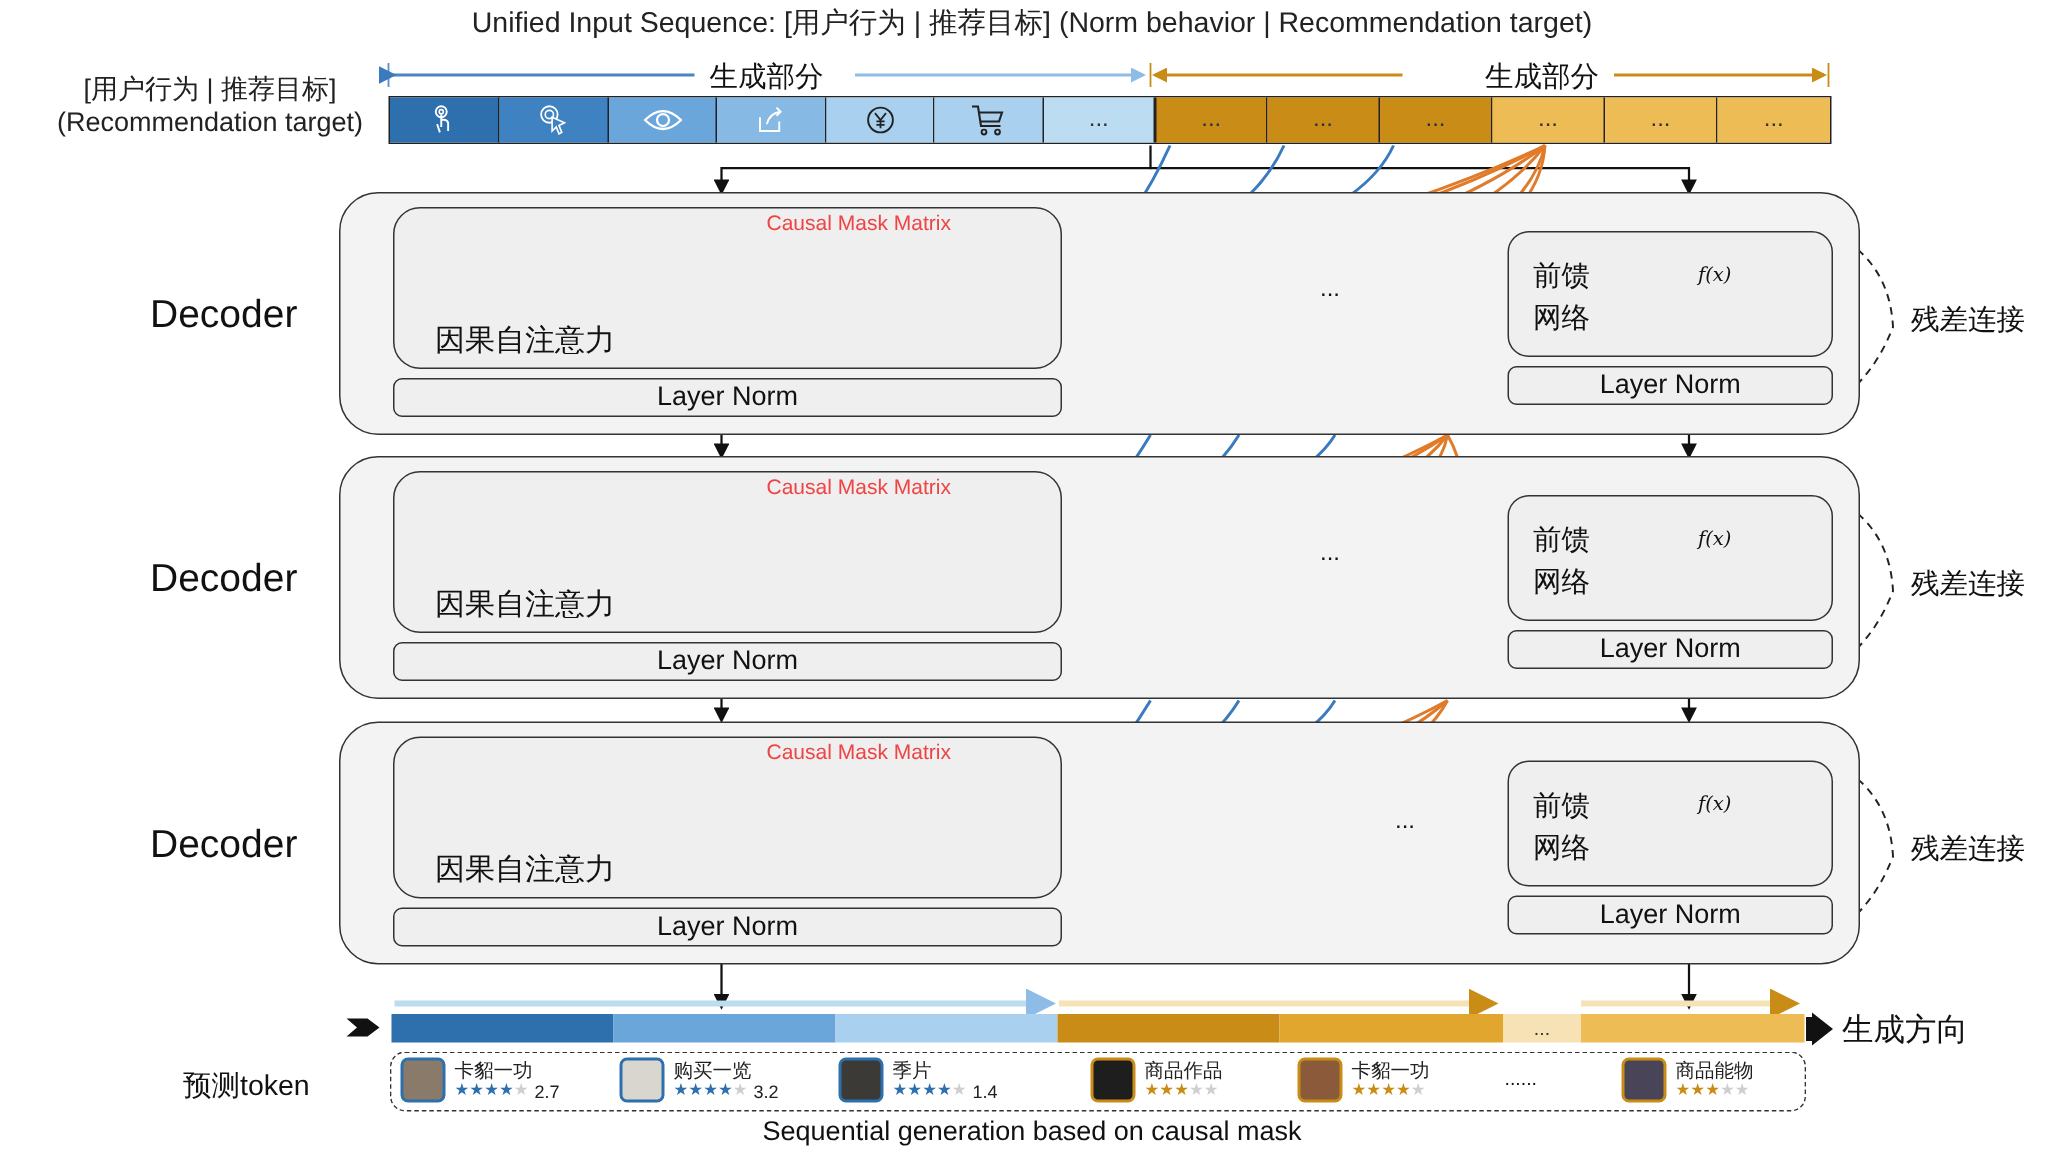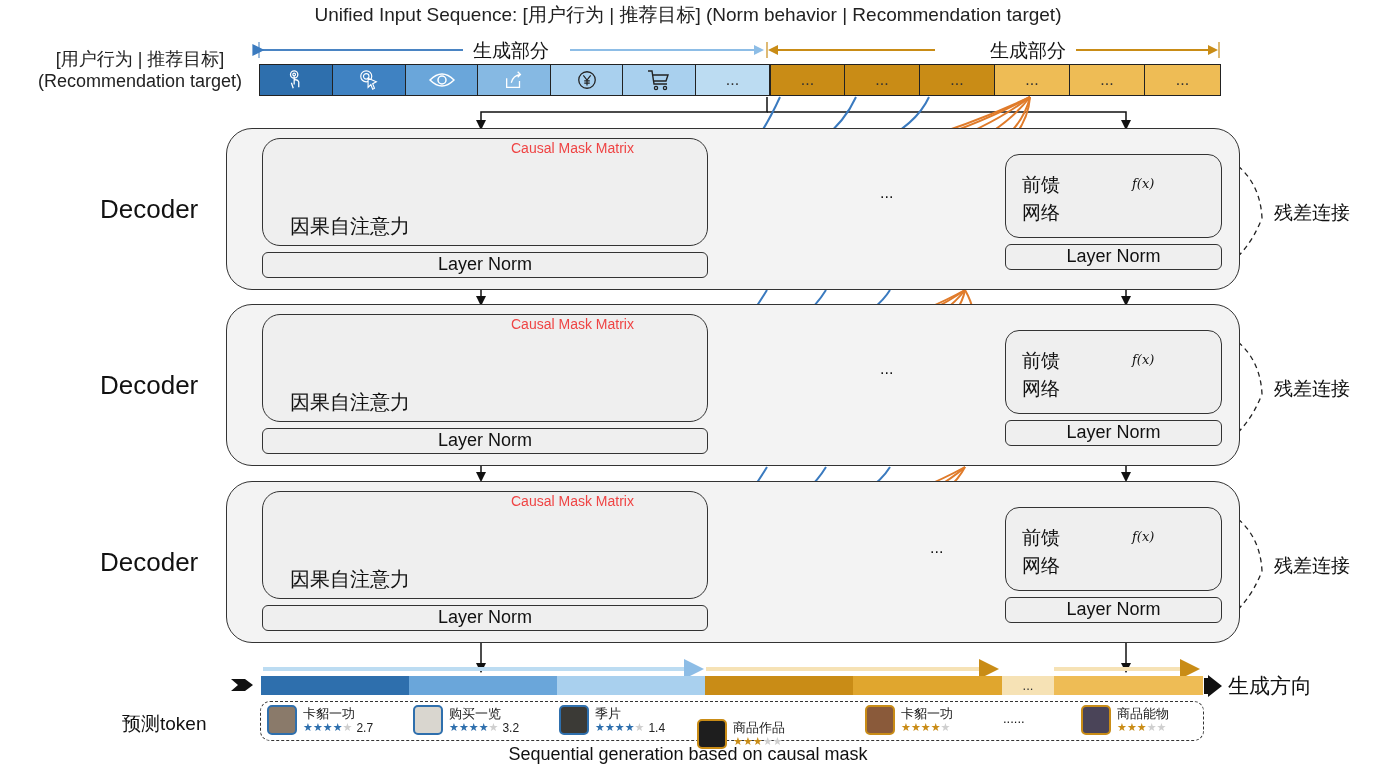--- a/index.html
+++ b/index.html
@@ -520,21 +520,21 @@
     <div class="item" style="left: 298px;">
       <div class="thumb" style="border-color: rgb(46, 111, 173); background: rgb(59, 58, 54);"></div>
       <div>
         <div class="item-name">季片</div>
         <div style="display: flex; align-items: center;">
           <span class="stars"><span style="color: rgb(46, 111, 173);">★</span><span style="color: rgb(46, 111, 173);">★</span><span style="color: rgb(46, 111, 173);">★</span><span style="color: rgb(46, 111, 173);">★</span><span style="color: rgb(207, 207, 207);">★</span></span>
           <span class="rating">1.4</span>
         </div>
       </div>
     </div>
-    <div class="item" style="left: 436px; margin-top: 14px;">
+    <div class="item" style="left: 466px;">
       <div class="thumb" style="border-color: rgb(201, 140, 22); background: rgb(30, 30, 30);"></div>
       <div>
         <div class="item-name">商品作品</div>
         <div style="display: flex; align-items: center;">
           <span class="stars"><span style="color: rgb(201, 140, 22);">★</span><span style="color: rgb(201, 140, 22);">★</span><span style="color: rgb(201, 140, 22);">★</span><span style="color: rgb(207, 207, 207);">★</span><span style="color: rgb(207, 207, 207);">★</span></span>
         </div>
       </div>
     </div>
     <div class="item" style="left: 604px;">
       <div class="thumb" style="border-color: rgb(201, 140, 22); background: rgb(138, 90, 58);"></div>

